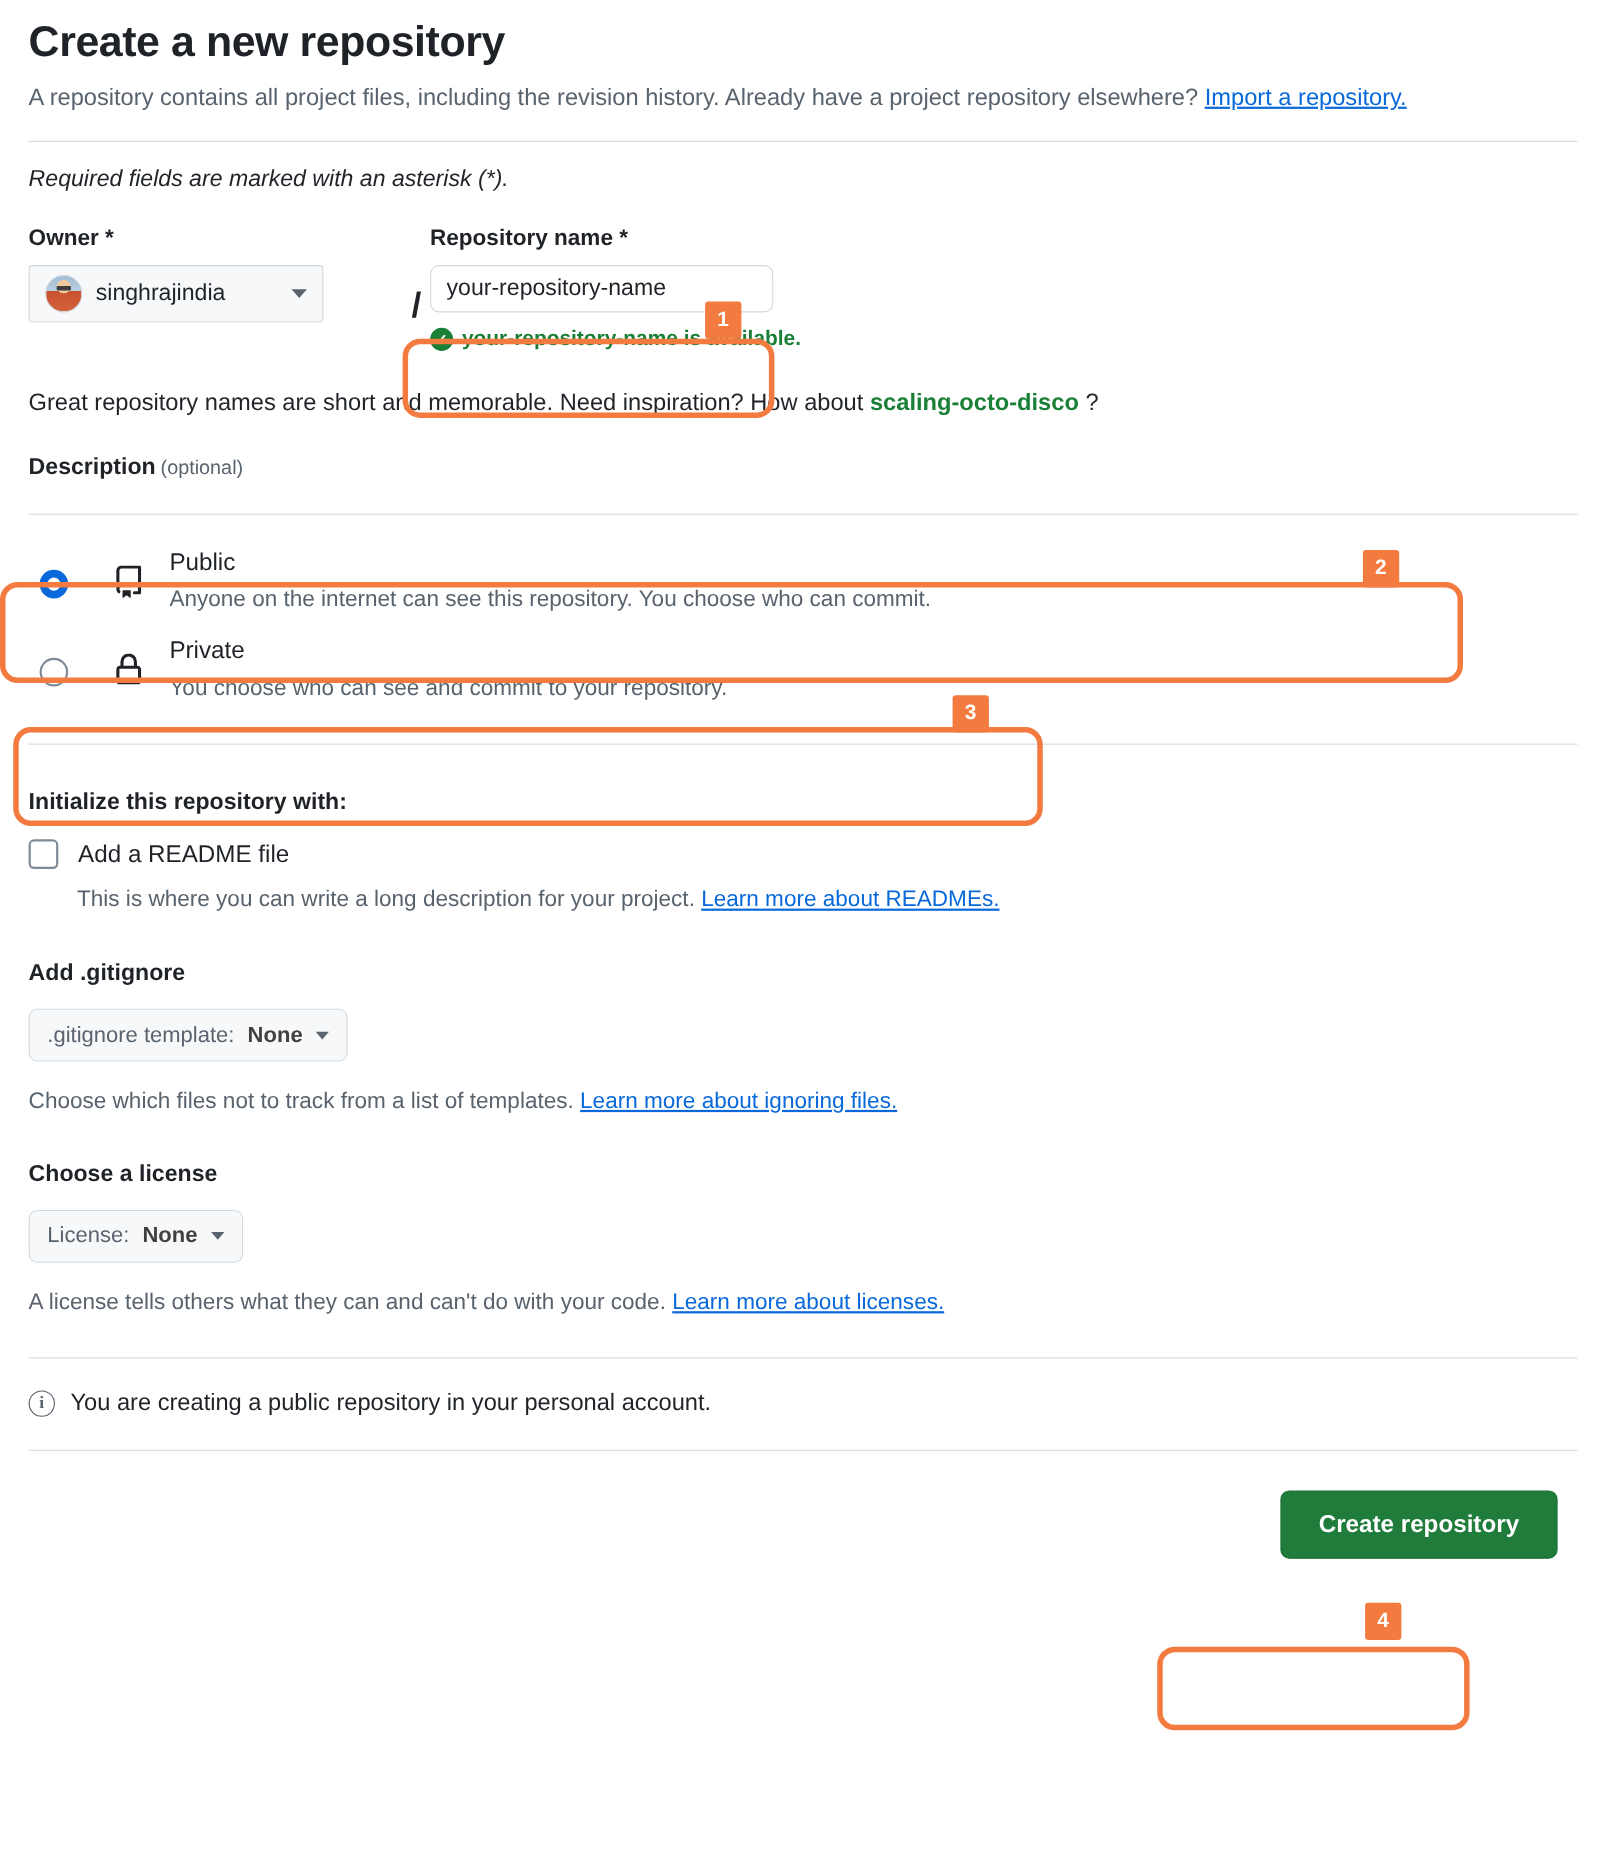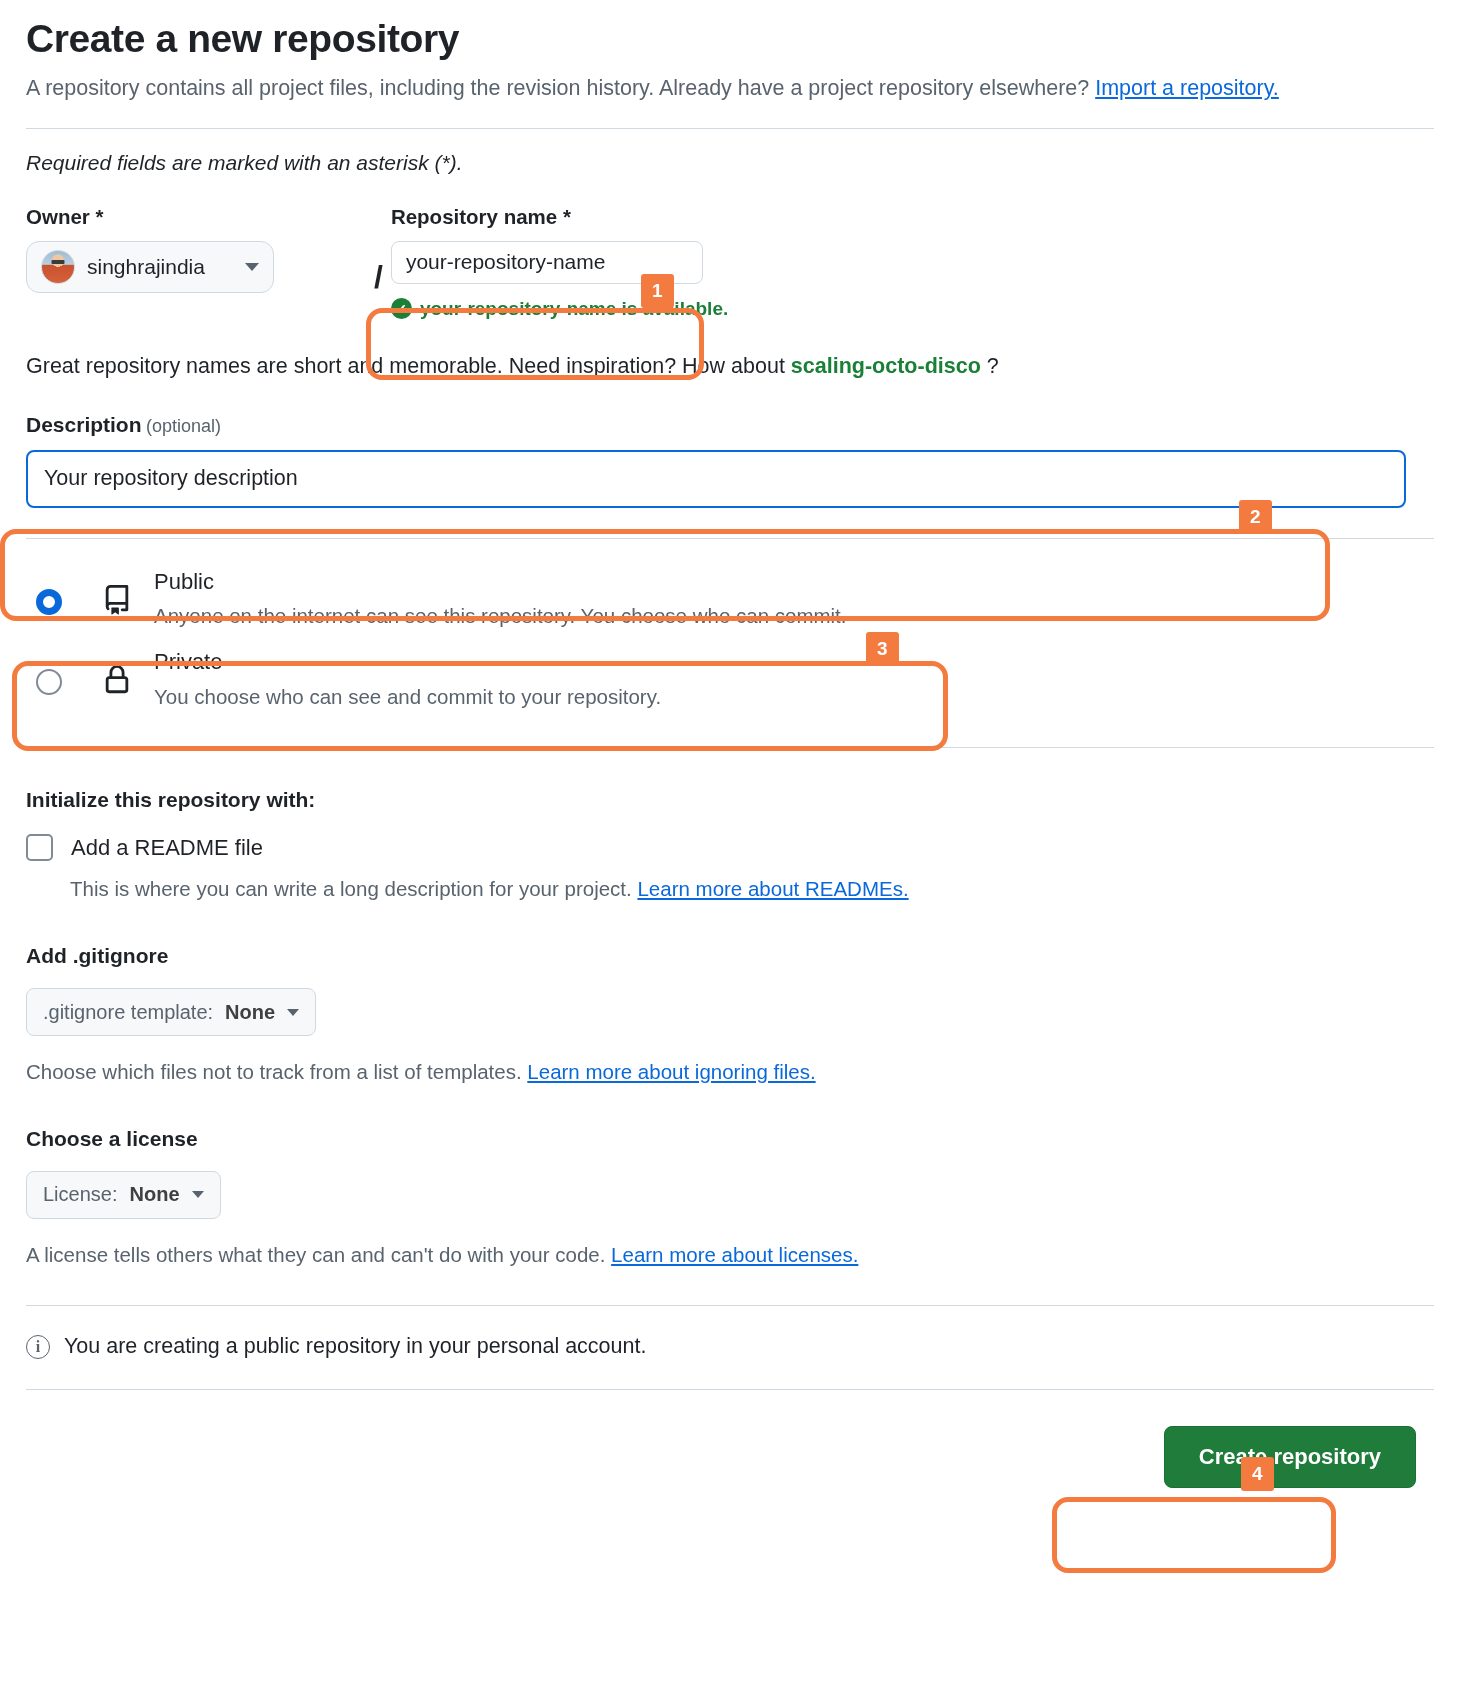--- a/index.html
+++ b/index.html
@@ -60,23 +60,23 @@
     display: block;
     margin-bottom: 12px;
   }
   .owner-select {
     display: flex;
     align-items: center;
     gap: 12px;
     height: 52px;
     padding: 0 14px;
     border: 1px solid #d1d9e0;
-    border-radius: 13px;
+    border-radius: 3px;
     background: #f6f8fa;
-    width: 248px;
+    width: 268px;
   }
   .avatar {
     width: 34px; height: 34px; border-radius: 50%;
     flex: 0 0 auto;
     background:
       radial-gradient(circle at 50% 30%, #f0c8a0 0 22%, rgba(0,0,0,0) 23%),
       linear-gradient(180deg, #9fbcd4 0%, #b9cfdf 42%, #c9512f 43%, #d4623b 100%);
     border: 1px solid #d1d9e0;
     position: relative;
     overflow: hidden;
@@ -331,21 +331,20 @@
   </div>
 
   <p class="hint-line">
     <span>Great repository names are short and memorable. Need inspiration? How about </span><span class="hint-suggest">scaling-octo-disco</span><span> ?</span>
   </p>
 
   
   <div class="desc-block">
     <span class="desc-label">Description</span>
     <span class="desc-optional">(optional)</span>
-    <input class="desc-input" type="text" value="Your repository description" style="">
   </div>
 
   <hr class="rule vis-rule">
 
   
   <div class="vis-list">
 
     <div class="vis-option">
       <span class="radio checked"></span>
       <span class="vis-icon">

